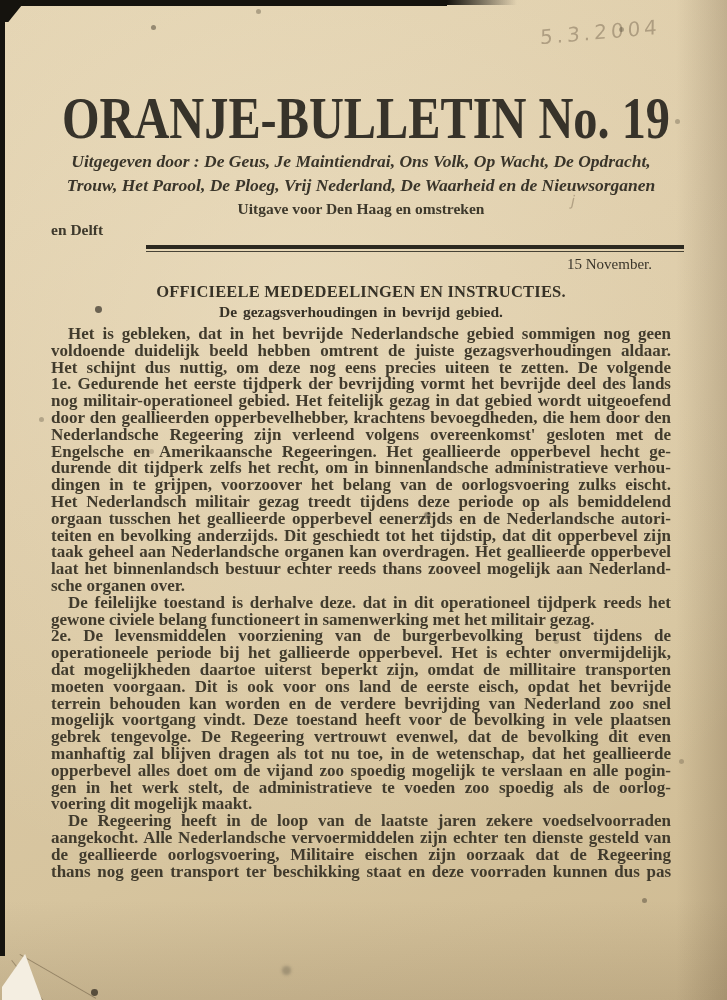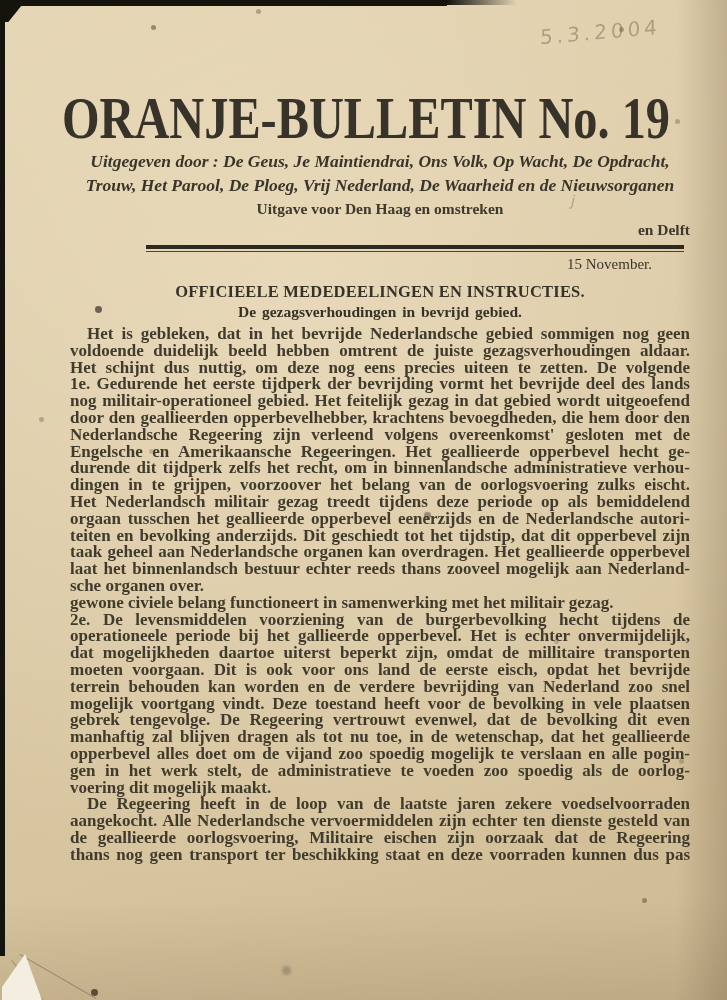--- a/index.html
+++ b/index.html
@@ -39,29 +39,29 @@
       426px 514px 1px 2px rgba(55,50,40,.45),
       97px 308px 0 2px rgba(55,50,40,.7),
       620px 28px 0 1px rgba(90,80,62,.4),
       40px 418px 0 1px rgba(90,80,62,.35),
       676px 120px 0 1px rgba(90,80,62,.35),
       257px 10px 0 1px rgba(90,80,62,.4),
       555px 640px 0 1px rgba(100,90,70,.3),
       150px 450px 0 1px rgba(100,90,70,.28),
       680px 760px 0 1px rgba(100,90,70,.35); }
 
-  .col { position:absolute; left:70px; width:620px; color:#3e392c; }
+  .col { position:absolute; left:51px; width:620px; color:#3e392c; }
 
   
   .title-svg  { position:absolute; left:57px; top:86px; }
   .title-text { font-family:"Liberation Serif", serif; font-weight:bold; font-size:60px; fill:#37332a; }
   .publishers { top:150px; font-style:italic; font-weight:bold; font-size:17.5px; line-height:23.5px;
                 text-align:center; white-space:nowrap; padding-right:20px; color:#3a352a; }
   .edition1   { top:200px; font-weight:bold; font-size:15.5px; text-align:center; padding-right:140px; }
-  .edition2   { top:221px; font-weight:bold; font-size:15.5px; text-align:right; padding-right:44px; }
+  .edition2   { top:221px; font-weight:bold; font-size:15.5px; text-align:left; padding-right:44px; }
 
   
   .rule { position:absolute; left:146px; top:245px; width:538px; }
   .rule-thick { height:4px; background:#2c2920; }
   .rule-thin  { height:1px; background:#2c2920; margin-top:2px; opacity:.85; }
 
   .dateline { position:absolute; top:256px; right:75px; font-size:15px; color:#3a352a;font-family:Liberation Serif, serif; }
 
   .heading    { top:282px; font-weight:bold; font-size:16.5px; text-align:center; padding-right:112px;
                 letter-spacing:.2px; color:#373227; }
@@ -120,22 +120,23 @@
       <div class="bline">Nederlandsche Regeering zijn verleend volgens overeenkomst' gesloten met de</div>
       <div class="bline">Engelsche en Amerikaansche Regeeringen. Het geallieerde opperbevel hecht ge-</div>
       <div class="bline">durende dit tijdperk zelfs het recht, om in binnenlandsche administratieve verhou-</div>
       <div class="bline">dingen in te grijpen, voorzoover het belang van de oorlogsvoering zulks eischt.</div>
       <div class="bline">Het Nederlandsch militair gezag treedt tijdens deze periode op als bemiddelend</div>
       <div class="bline">orgaan tusschen het geallieerde opperbevel eenerzijds en de Nederlandsche autori-</div>
       <div class="bline">teiten en bevolking anderzijds. Dit geschiedt tot het tijdstip, dat dit opperbevel zijn</div>
       <div class="bline">taak geheel aan Nederlandsche organen kan overdragen. Het geallieerde opperbevel</div>
       <div class="bline">laat het binnenlandsch bestuur echter reeds thans zooveel mogelijk aan Nederland-</div>
       <div class="bline lastline">sche organen over.</div>
+      <div class="bline indent">De feilelijke toestand is derhalve deze. dat in dit operationeel tijdperk reeds het</div>
       <div class="bline lastline">gewone civiele belang functioneert in samenwerking met het militair gezag.</div>
-      <div class="bline">2e. De levensmiddelen voorziening van de burgerbevolking hecht tijdens de</div>
+      <div class="bline">2e. De levensmiddelen voorziening van de burgerbevolking berust tijdens de</div>
       <div class="bline">operationeele periode bij het gallieerde opperbevel. Het is echter onvermijdelijk,</div>
       <div class="bline">dat mogelijkheden daartoe uiterst beperkt zijn, omdat de millitaire transporten</div>
       <div class="bline">moeten voorgaan. Dit is ook voor ons land de eerste eisch, opdat het bevrijde</div>
       <div class="bline">terrein behouden kan worden en de verdere bevrijding van Nederland zoo snel</div>
       <div class="bline">mogelijk voortgang vindt. Deze toestand heeft voor de bevolking in vele plaatsen</div>
       <div class="bline">gebrek tengevolge. De Regeering vertrouwt evenwel, dat de bevolking dit even</div>
       <div class="bline">manhaftig zal blijven dragen als tot nu toe, in de wetenschap, dat het geallieerde</div>
       <div class="bline">opperbevel alles doet om de vijand zoo spoedig mogelijk te verslaan en alle pogin-</div>
       <div class="bline">gen in het werk stelt, de administratieve te voeden zoo spoedig als de oorlog-</div>
       <div class="bline lastline">voering dit mogelijk maakt.</div>

